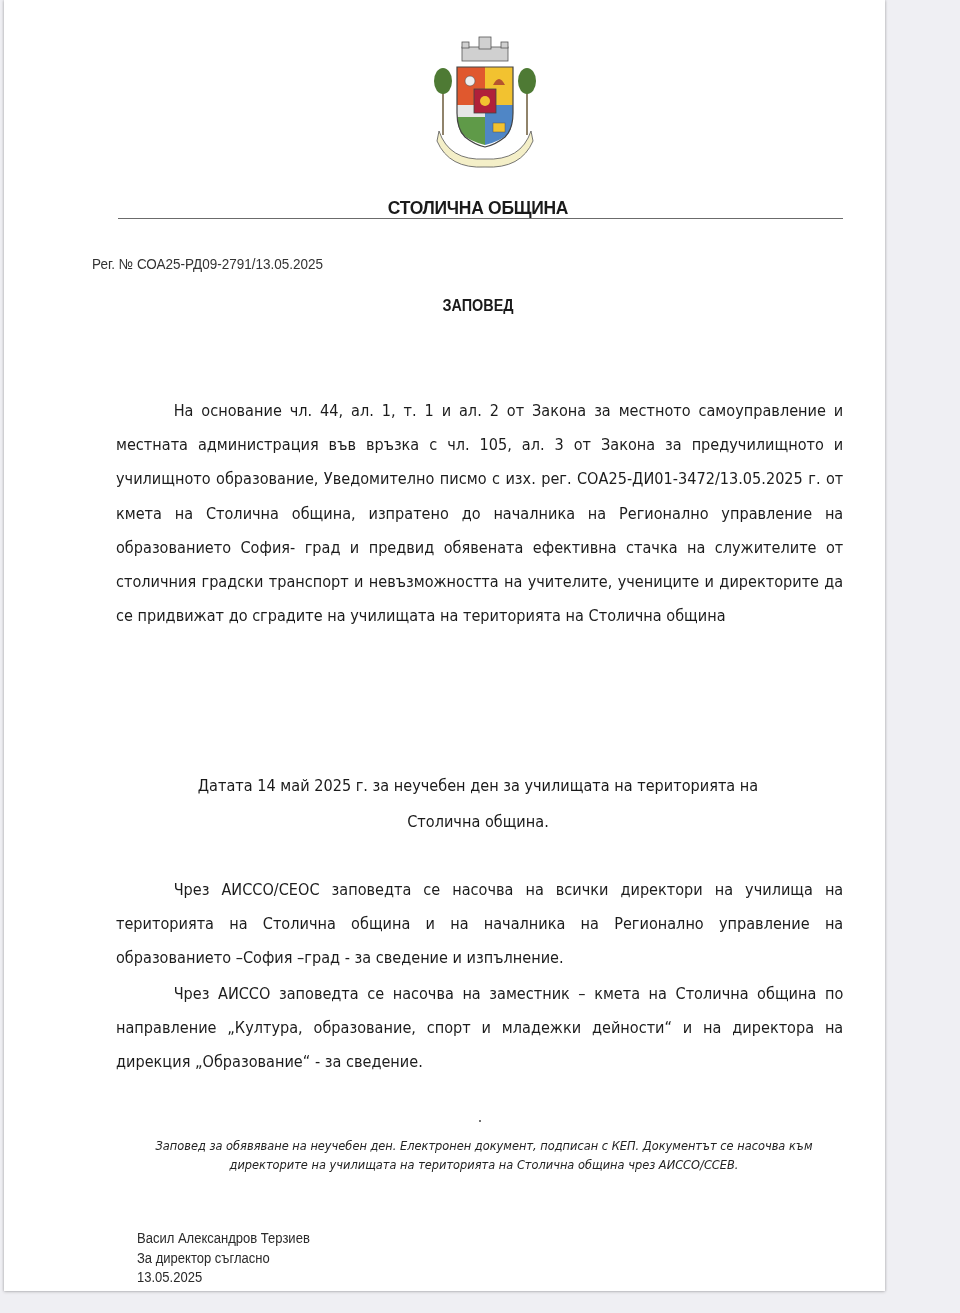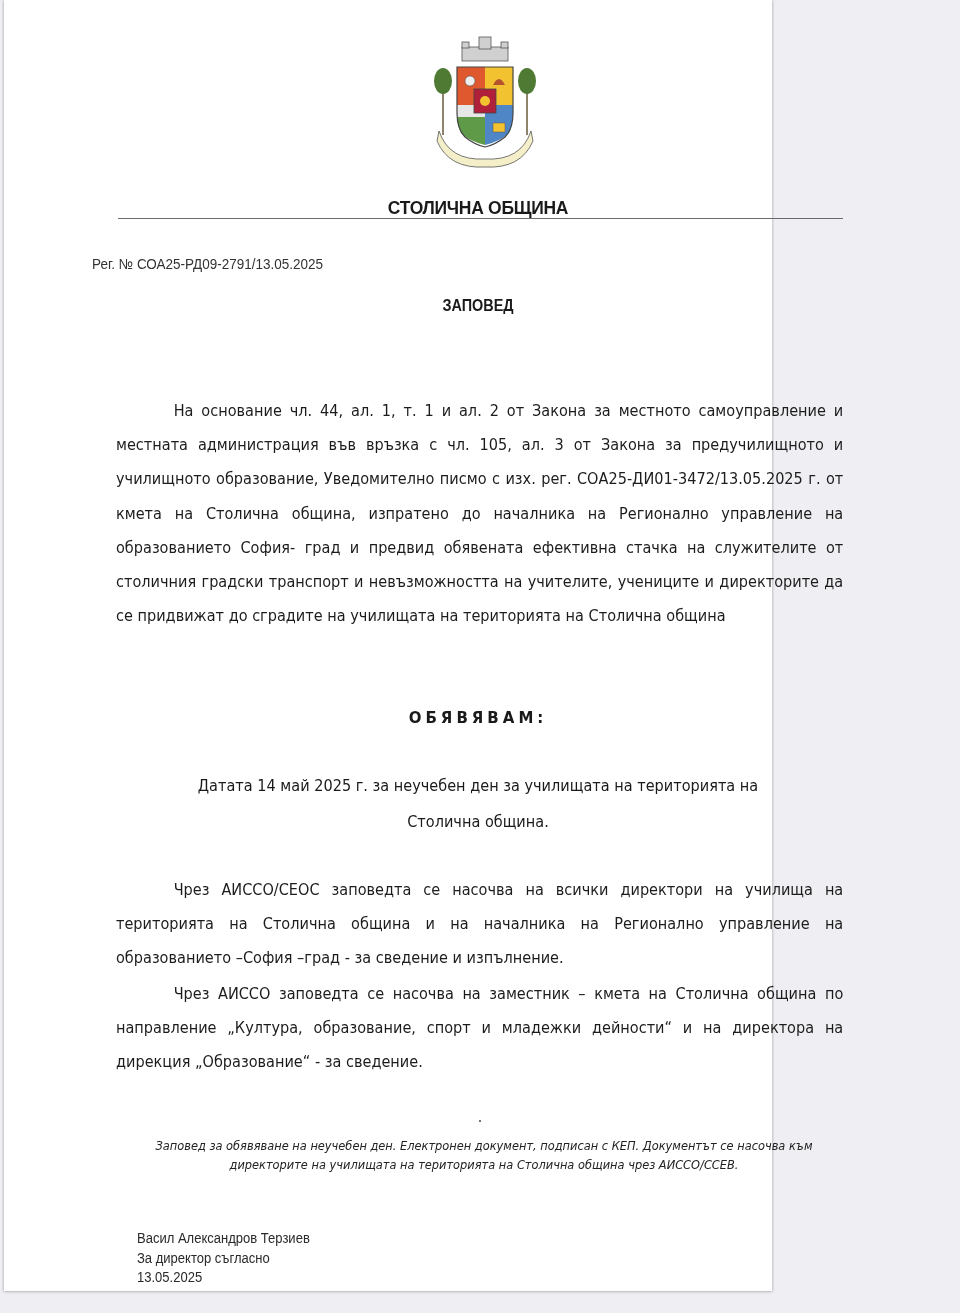--- a/index.html
+++ b/index.html
@@ -4,21 +4,21 @@
   <style>
     html, body { margin: 0; padding: 0; }
     body {
       width: 960px; height: 1313px; overflow: hidden;
       background: #efeff3;
       position: relative;
       font-family: "Liberation Sans", sans-serif;
       color: #1a1a1a;
     }
     .page {
-      position: absolute; left: 4px; top: 0; width: 768px; height: 1291px;
+      position: absolute; left: 4px; top: 0; width: 881px; height: 1291px;
       background: #ffffff;
       box-shadow: 0 1px 3px rgba(0,0,0,0.18), 1px 0 2px rgba(0,0,0,0.10), -1px 0 2px rgba(0,0,0,0.10);
     }
     .crest { position: absolute; left: 425px; top: 33px; width: 112px; height: 136px; }
     .org-title {
       position: absolute; left: 0; width: 948px; top: 197px; text-align: center;
       font-family: "Liberation Sans Narrow", "Liberation Sans", sans-serif;
       font-weight: bold; font-size: 19px; letter-spacing: -0.3px; transform: scaleX(0.92);
     }
     .rule { position: absolute; left: 114px; top: 218px; width: 725px; height: 0; border-top: 1.5px solid #6b6b6b; }
@@ -94,21 +94,20 @@
 
   <div class="org-title">СТОЛИЧНА ОБЩИНА</div>
   <div class="rule"></div>
 
   <div class="reg">Рег. № СОА25-РД09-2791/13.05.2025</div>
 
   <div class="heading">ЗАПОВЕД</div>
 
   <div class="body-text p1"><span class="indent"></span><span>На основание чл. 44, ал. 1, т. 1 и ал. 2 от Закона за местното самоуправление и местната администрация във връзка с чл. 105, ал. 3 от Закона за предучилищното и училищното образование, Уведомително писмо с изх. рег. СОА25-ДИ01-3472/13.05.2025 г. от кмета на Столична община, изпратено  до началника на Регионално управление на образованието София- град и предвид обявената ефективна стачка на служителите от столичния градски транспорт и невъзможността на учителите, учениците и директорите да се придвижат до сградите на училищата на територията на Столична община</span></div>
 
-  <div class="declare">ОБЯВЯВАМ:</div>
 
   <div class="date-line d1">Датата 14 май 2025 г. за неучебен ден за  училищата на територията на</div>
   <div class="date-line d2">Столична община.</div>
 
   <div class="body-text p2"><span class="indent"></span><span>Чрез АИССО/СЕОС заповедта се насочва на всички директори на училища на територията на Столична община и на началника на Регионално управление на образованието –София –град -  за сведение и изпълнение.</span></div>
 
   <div class="body-text p3"><span class="indent"></span><span>Чрез АИССО заповедта се насочва на  заместник – кмета на Столична община по направление „Култура, образование, спорт и младежки дейности“  и на директора на дирекция „Образование“  - за сведение.</span></div>
 
   <div class="tiny-dot"></div>
 

